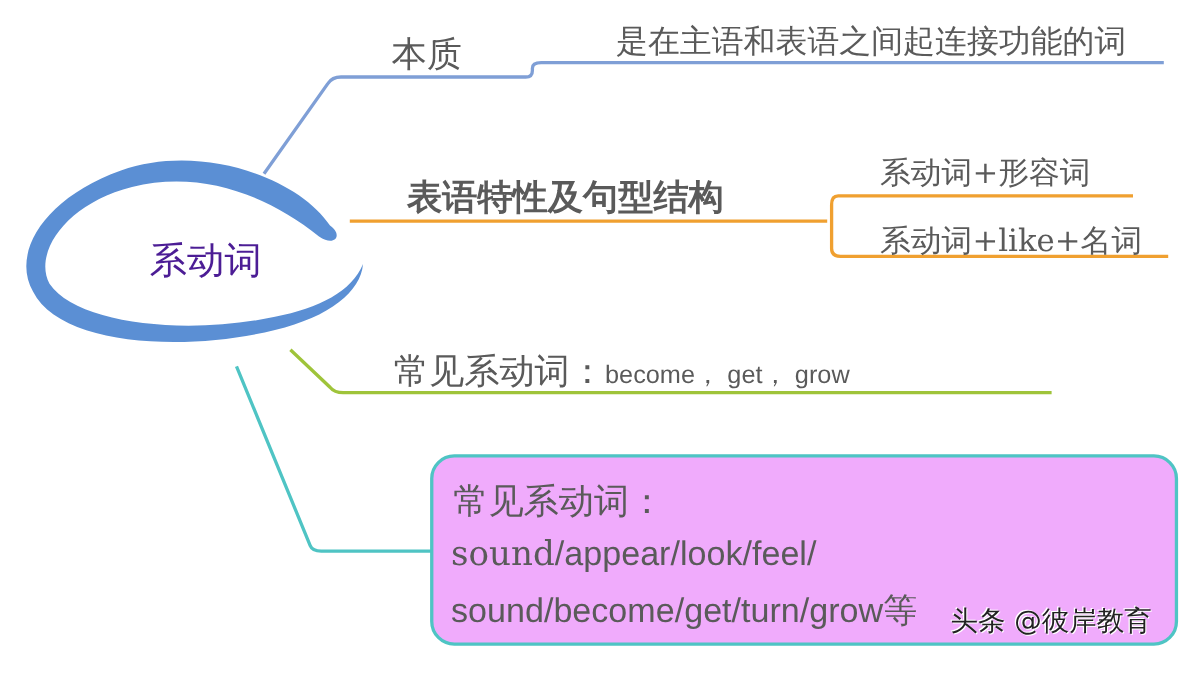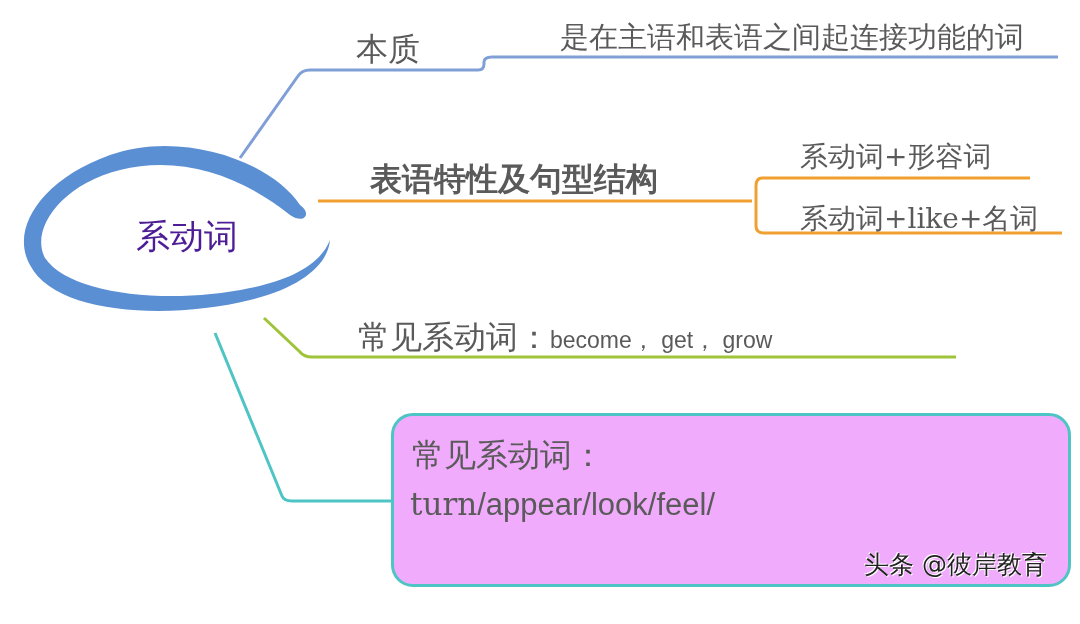--- a/index.html
+++ b/index.html
@@ -50,16 +50,17 @@
 <div class="t n2">表语特性及句型结构</div>
 <div class="t n2a">系动词+形容词</div>
 <div class="t n2b">系动词+like+名词</div>
 
 <div class="t n3">
   <span>常见系动词：</span><span class="en">become， get， grow</span>
 </div>
 
 <div class="box">
   <div class="line1">常见系动词：</div>
-  <div class="line2"><span>turn</span><span class="sans">/appear/look/feel/</span></div>
+  <div class="line2"><span>sound</span><span class="sans">/appear/look/feel/</span></div>
+  <div class="line3"><span class="sans">sound/become/get/turn/grow</span><span>等</span></div>
 </div>
 
 <div class="watermark">头条 @彼岸教育</div>
 
 </body></html>

